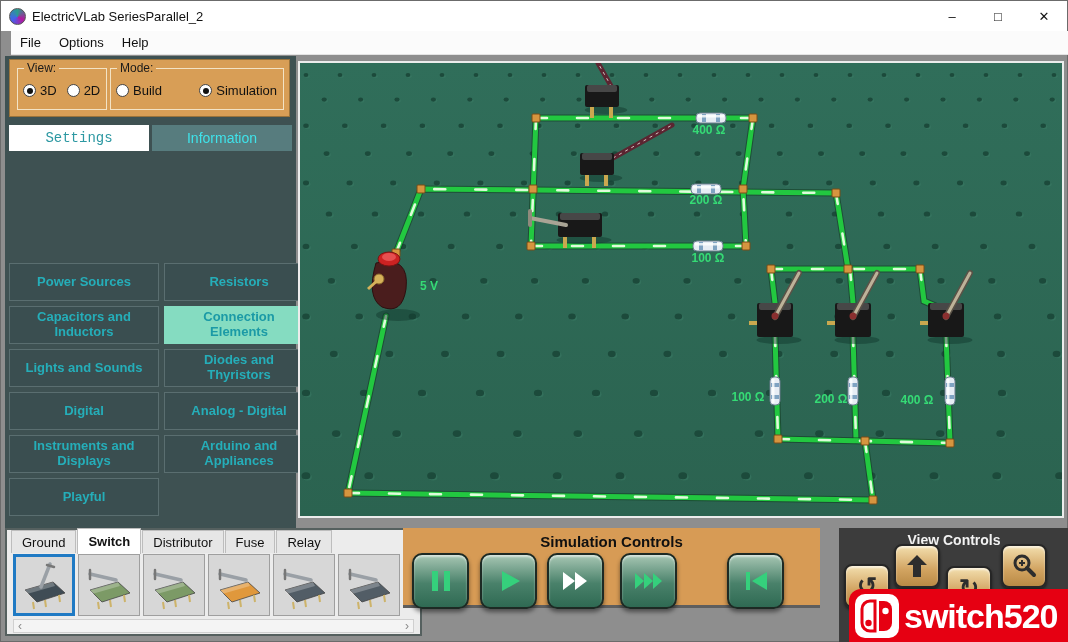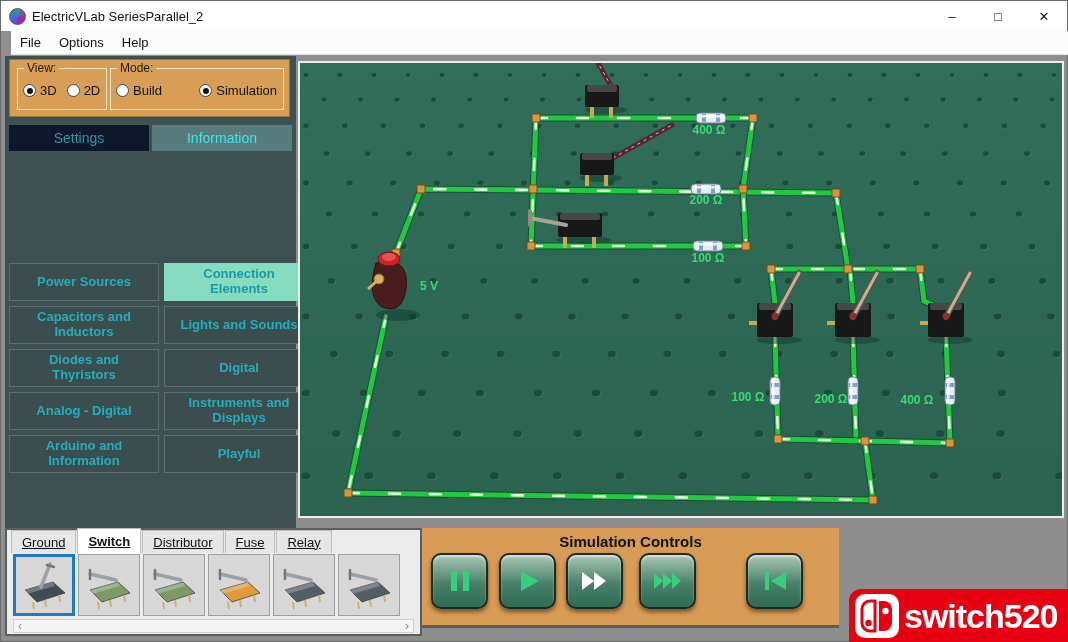--- a/index.html
+++ b/index.html
@@ -23,45 +23,45 @@
   .group-view{left:7px;width:88px;}
   .group-mode{left:100px;width:172px;}
   .group-label{position:absolute;top:-8px;left:6px;background:#d89e56;padding:0 3px;font-size:12px;color:#1a1a1a;}
   .radio-row{position:absolute;left:5px;right:2px;top:14px;display:flex;gap:10px;align-items:flex-end;}
   .group-mode .radio-row{justify-content:space-between;padding-right:4px;}
   .radio{display:flex;align-items:center;gap:4px;font-size:13px;color:#111;}
   .radio .circ{width:13px;height:13px;border-radius:50%;background:#fff;border:1px solid #444;box-sizing:border-box;display:inline-flex;align-items:center;justify-content:center;}
   .radio .circ.sel::after{content:"";width:6px;height:6px;border-radius:50%;background:#111;}
   .info-tabs{position:absolute;left:4px;top:69px;width:283px;height:26px;display:flex;gap:3px;}
   .itab{flex:1;display:flex;align-items:center;justify-content:center;font-size:14px;}
-  .itab.inactive{background:#0f172a;color:#2c98a2;}
+  .itab.inactive{background:#ffffff;color:#2c98a2;font-family:Liberation Mono, monospace;}
   .itab.active{background:#577c7e;color:#3fe3ea;}
 
   .category-grid{position:absolute;left:4px;top:207px;width:305px;display:grid;grid-template-columns:1fr 1fr;gap:5px;}
   .cat-btn{height:38px;background:#3a4e50;border:1px solid #5a6e70;color:#25aeb9;font-size:13px;font-weight:bold;
     display:flex;align-items:center;justify-content:center;text-align:center;line-height:1.15;padding:1px 8px;box-sizing:border-box;}
   .cat-btn.selected{background:#85dcc1;color:#1b9aa6;border-color:#85dcc1;}
 
   
   .view{position:absolute;left:297px;top:60px;width:766px;height:457px;border:2px solid #ececec;box-sizing:border-box;
     background:linear-gradient(#306e5a,#2b6350);}
   .view svg{display:block;}
 
   
   .bottom-left{position:absolute;left:4px;top:527px;width:417px;height:108px;background:#ececec;border:2px solid #55605f;box-sizing:border-box;}
   .comp-tabs{position:absolute;left:4px;top:0px;height:23px;display:flex;}
-  .comp-tab{padding:0 10px;display:flex;align-items:center;font-size:13px;color:#111;background:#e6e6e6;border:1px solid #bdbdbd;border-bottom:none;margin-right:1px;text-decoration:underline;}
+  .comp-tab{padding:0 10px;display:flex;align-items:center;font-size:13px;color:#111;background:#e6e6e6;border:1px solid #bdbdbd;border-bottom:none;margin-right:1px;}
   .comp-tab.active{background:#ffffff;position:relative;top:-2px;height:25px;font-weight:bold;}
   .tiles{position:absolute;left:6px;top:24px;display:flex;gap:3px;}
   .tile{width:62px;height:62px;background:#d7d7d7;border:1px solid #9f9f9f;box-sizing:border-box;display:flex;align-items:center;justify-content:center;}
   .tile.selected{border:3px solid #1f7ac4;}
   .scrollstrip{position:absolute;left:6px;right:6px;top:89px;height:14px;background:#f4f4f4;border:1px solid #d0d0d0;display:flex;align-items:center;justify-content:space-between;padding:0 4px;box-sizing:border-box;color:#8a8a8a;font-size:12px;}
 
   
-  .simpanel{position:absolute;left:421px;top:527px;width:417px;height:100px;background:#d79b55;border-bottom:3px solid #5e5e5e;box-sizing:border-box;}
+  .simpanel{position:absolute;left:402px;top:527px;width:417px;height:80px;background:#d79b55;border-bottom:3px solid #5e5e5e;box-sizing:border-box;}
   .sim-title{text-align:center;font-size:15px;font-weight:bold;color:#101010;margin-top:5px;}
   .simbtn{position:absolute;top:25px;width:53px;height:52px;border-radius:10px;background:linear-gradient(#a8c7b4,#49816a 55%,#2f6a53);
     border:2px solid #1d2a24;box-shadow:inset 0 2px 2px rgba(255,255,255,.55), 0 3px 4px rgba(0,0,0,.45);
     display:flex;align-items:center;justify-content:center;}
   
   .viewpanel{position:absolute;left:838px;top:527px;width:230px;height:115px;background:#3c3c3c;}
   .vc-title{text-align:center;font-size:14px;font-weight:bold;color:#f2f2f2;margin-top:4px;}
   .vcbtn{position:absolute;width:42px;height:40px;border-radius:8px;background:linear-gradient(#f3dfae,#d1a360 60%,#b98a45);
     border:2px solid #262626;box-shadow:inset 0 2px 2px rgba(255,255,255,.6), 0 2px 3px rgba(0,0,0,.5);
     display:flex;align-items:center;justify-content:center;color:#2d2d2d;font-size:24px;font-weight:bold;line-height:1;}
@@ -120,28 +120,29 @@
             </div>
           </div>
       </div>
     </div>
     <div class="info-tabs">
         <div class="itab inactive">Settings</div>
         <div class="itab active">Information</div>
       </div>
     <div class="category-grid">
         <div class="cat-btn">Power Sources</div>
+        <div class="cat-btn">Resistors</div>
+        <div class="cat-btn">Capacitors and Inductors</div>
         <div class="cat-btn selected">Connection Elements</div>
-        <div class="cat-btn">Capacitors and Inductors</div>
         <div class="cat-btn">Lights and Sounds</div>
         <div class="cat-btn">Diodes and Thyristors</div>
         <div class="cat-btn">Digital</div>
         <div class="cat-btn">Analog - Digital</div>
         <div class="cat-btn">Instruments and Displays</div>
-        <div class="cat-btn">Arduino and Information</div>
+        <div class="cat-btn">Arduino and Appliances</div>
         <div class="cat-btn">Playful</div>
       </div>
   </div>
 
   <div class="view">
       <svg width="762" height="453" viewBox="0 0 762 453">
         <ellipse cx="7.4" cy="13.2" rx="2.4" ry="1.92" fill="#3a7a64" opacity="0.55"></ellipse>
         <ellipse cx="6" cy="12" rx="2.4" ry="1.92" fill="#1c4a3b"></ellipse>
         <ellipse cx="41.4" cy="13.2" rx="2.4" ry="1.92" fill="#3a7a64" opacity="0.55"></ellipse>
         <ellipse cx="40" cy="12" rx="2.4" ry="1.92" fill="#1c4a3b"></ellipse>
@@ -892,20 +893,42 @@
         </svg>
       </div>
       <div class="simbtn" style="left: 324px;">
         <svg width="30" height="26" viewBox="0 0 30 26">
           <rect x="5" y="4" width="4" height="18" fill="#35d07c"></rect>
           <polygon points="26,4 11,13 26,22" fill="#35d07c"></polygon>
         </svg>
       </div>
     </div>
 
+  <div class="viewpanel">
+    <div class="vc-title">View Controls</div>
+  <div class="vcbtn" style="left: 5px; top: 36px;">
+        <span>↺</span>
+      </div>
+      <div class="vcbtn" style="left: 55px; top: 16px;">
+        <svg width="24" height="24" viewBox="0 0 24 24">
+          <polygon points="12,1 22,11 16,11 16,23 8,23 8,11 2,11" fill="#2d2d2d"></polygon>
+        </svg>
+      </div>
+      <div class="vcbtn" style="left: 107px; top: 38px;">
+        <span>↻</span>
+      </div>
+      <div class="vcbtn" style="left: 162px; top: 16px;">
+        <svg width="26" height="26" viewBox="0 0 26 26">
+          <circle cx="11" cy="10" r="7" fill="none" stroke="#2d2d2d" stroke-width="3"></circle>
+          <line x1="16" y1="15" x2="23" y2="22" stroke="#2d2d2d" stroke-width="4" stroke-linecap="round"></line>
+          <line x1="8" y1="10" x2="14" y2="10" stroke="#2d2d2d" stroke-width="2"></line>
+          <line x1="11" y1="7" x2="11" y2="13" stroke="#2d2d2d" stroke-width="2"></line>
+        </svg>
+      </div>
+    </div>
 
   <div class="banner">
     <svg width="44" height="44" viewBox="0 0 44 44" style="margin-left:6px;">
       <rect x="0" y="0" width="44" height="44" rx="10" fill="#ffffff"></rect>
       <path d="M20 7 h-5 a8 8 0 0 0 -8 8 v14 a8 8 0 0 0 8 8 h5 z" fill="none" stroke="#e60012" stroke-width="3"></path>
       <circle cx="13.5" cy="29" r="3.2" fill="#e60012"></circle>
       <path d="M24 7 h5 a8 8 0 0 1 8 8 v14 a8 8 0 0 1 -8 8 h-5 z" fill="#e60012"></path>
       <circle cx="30.5" cy="17" r="3.2" fill="#ffffff"></circle>
     </svg>
     <span class="banner-text">switch520</span>

